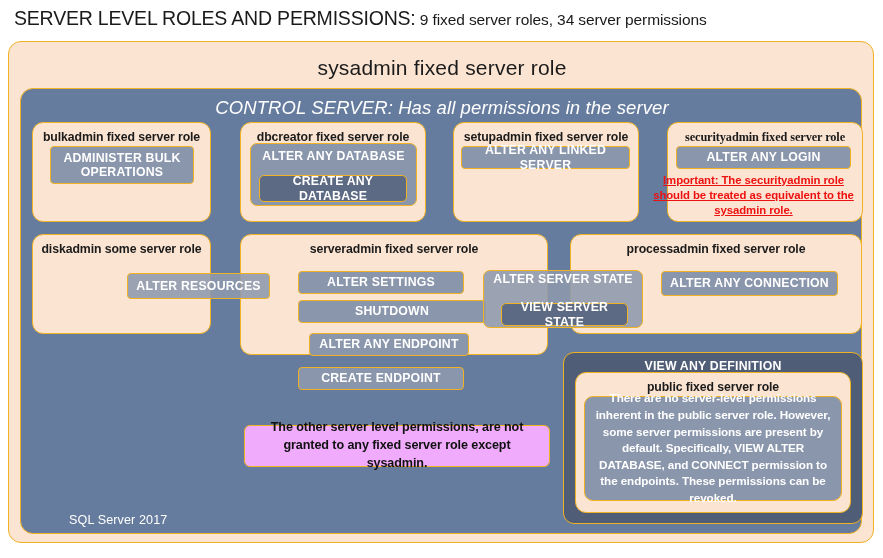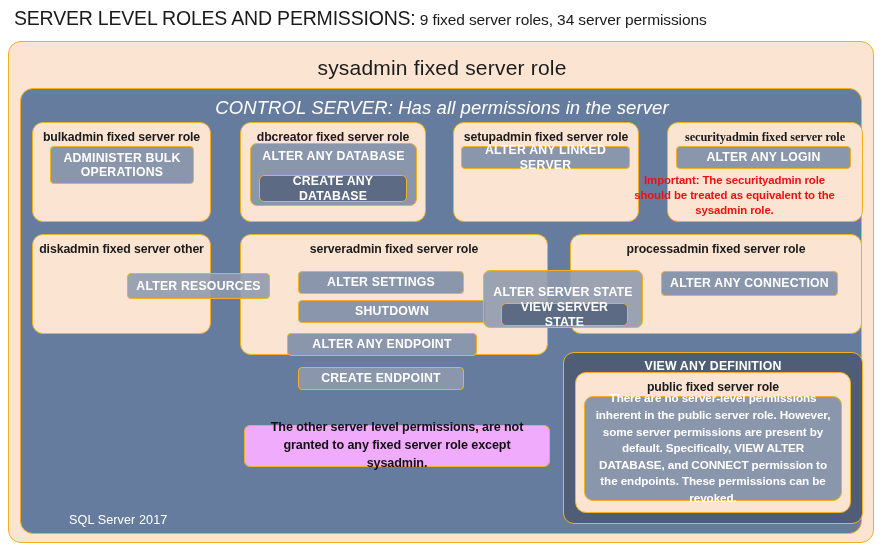--- a/index.html
+++ b/index.html
@@ -161,44 +161,44 @@
 
 <div class="abs role" style="left:453px;top:122px;width:186px;height:100px;">
   <div class="role-title">setupadmin fixed server role</div>
 </div>
 <div class="abs perm" style="left:461px;top:146px;width:169px;height:23px;">ALTER ANY LINKED SERVER</div>
 
 <div class="abs role" style="left:667px;top:122px;width:196px;height:100px;font-family:Liberation Serif, serif;">
   <div class="role-title">securityadmin  fixed server role</div>
 </div>
 <div class="abs perm" style="left:676px;top:146px;width:175px;height:23px;">ALTER ANY LOGIN</div>
-<div class="abs note-red" style="left:632px;top:173px;width:205px;height:46px;">Important:  The securityadmin role should  be treated  as equivalent to the  sysadmin role.</div>
+<div class="abs note-red" style="left:651px;top:173px;width:205px;height:46px;text-decoration:underline;">Important:  The securityadmin role should  be treated  as equivalent to the  sysadmin role.</div>
 
 <div class="abs role" style="left:32px;top:234px;width:179px;height:100px;">
-  <div class="role-title">diskadmin  fixed server other</div>
+  <div class="role-title">diskadmin  some server role</div>
 </div>
 
 <div class="abs role" style="left:240px;top:234px;width:308px;height:121px;">
   <div class="role-title">serveradmin fixed server role</div>
 </div>
 
 <div class="abs role" style="left:570px;top:234px;width:292px;height:100px;">
   <div class="role-title">processadmin  fixed server role</div>
 </div>
 
 <div class="abs perm translucent" style="left:127px;top:273px;width:143px;height:26px;">ALTER RESOURCES</div>
 
 <div class="abs perm" style="left:298px;top:271px;width:166px;height:23px;">ALTER SETTINGS</div>
 <div class="abs perm" style="left:298px;top:300px;width:188px;height:23px;">SHUTDOWN</div>
-<div class="abs perm" style="left:287px;top:333px;width:190px;height:23px;">ALTER ANY ENDPOINT</div>
+<div class="abs perm" style="left:309px;top:333px;width:160px;height:23px;">ALTER ANY ENDPOINT</div>
 <div class="abs perm" style="left:298px;top:367px;width:166px;height:23px;">CREATE  ENDPOINT</div>
 
 <div class="abs perm" style="left:661px;top:271px;width:177px;height:25px;">ALTER ANY CONNECTION</div>
 
-<div class="abs perm translucent" style="left:483px;top:270px;width:160px;height:58px;align-items:flex-start;padding-top:14px;border-radius:7px;">
+<div class="abs perm translucent" style="left:483px;top:270px;width:160px;height:58px;align-items:flex-start;padding-top:1px;border-radius:7px;">
   <span>ALTER SERVER STATE</span>
 </div>
 <div class="abs perm dark" style="left:501px;top:303px;width:127px;height:23px;">VIEW SERVER STATE</div>
 
 <div class="abs perm wide-dark" style="left:563px;top:352px;width:300px;height:172px;">
   <div id="vad-label">VIEW  ANY DEFINITION</div>
 </div>
 <div class="abs role" style="left:575px;top:372px;width:276px;height:141px;">
   <div class="role-title">public  fixed server role</div>
 </div>

